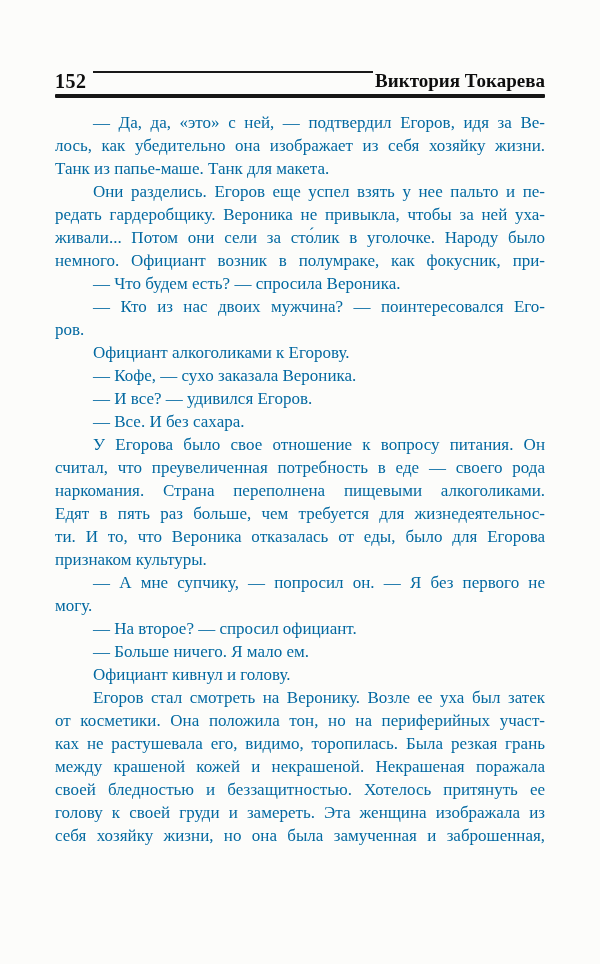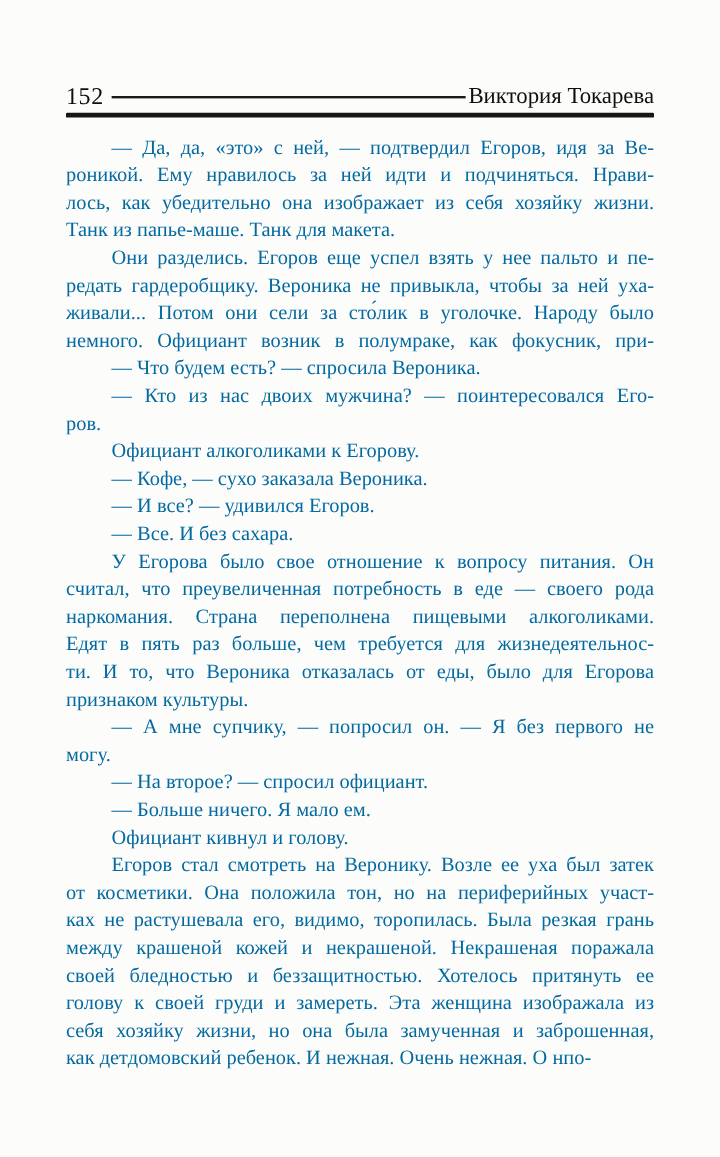--- a/index.html
+++ b/index.html
@@ -18,22 +18,22 @@
     overflow: hidden;
   }
   .inner {
     position: absolute;
     left: 55px;
     top: 70px;
     width: 490px;
   }
   .header-row {
     display: flex;
-    align-items: center;
-    font-weight: normal;
+    align-items: flex-start;
+    font-weight: bold;
     height: 22px;
   }
   .page-number {
     font-size: 20px;
     letter-spacing: 0.5px;
     flex: 0 0 auto;
   }
   .header-fill {
     flex: 1 1 auto;
     border-bottom: 2px solid #191919;
@@ -81,21 +81,20 @@
     <div class="header-row">
       <span class="page-number">152</span>
       <span class="header-fill"></span>
       <span class="author">Виктория Токарева</span>
     </div>
 
     <div class="thick-rule"></div>
 
     <div class="text-body">
         <div class="line indent">— Да, да, «это» с ней, — подтвердил Егоров, идя за Ве-</div>
-        <div class="line">роникой. Ему нравилось за ней идти и подчиняться. Нрави-</div>
         <div class="line">лось, как убедительно она изображает из себя хозяйку жизни.</div>
         <div class="line last">Танк из папье-маше. Танк для макета.</div>
         <div class="line indent">Они разделись. Егоров еще успел взять у нее пальто и пе-</div>
         <div class="line">редать гардеробщику. Вероника не привыкла, чтобы за ней уха-</div>
         <div class="line">живали... Потом они сели за сто́лик в уголочке. Народу было</div>
         <div class="line">немного. Официант возник в полумраке, как фокусник, при-</div>
         <div class="line indent last">— Что будем есть? — спросила Вероника.</div>
         <div class="line indent">— Кто из нас двоих мужчина? — поинтересовался Его-</div>
         <div class="line last">ров.</div>
         <div class="line indent last">Официант алкоголиками к Егорову.</div>
@@ -113,17 +112,16 @@
         <div class="line indent last">— На второе? — спросил официант.</div>
         <div class="line indent last">— Больше ничего. Я мало ем.</div>
         <div class="line indent last">Официант кивнул и голову.</div>
         <div class="line indent">Егоров стал смотреть на Веронику. Возле ее уха был затек</div>
         <div class="line">от косметики. Она положила тон, но на периферийных участ-</div>
         <div class="line">ках не растушевала его, видимо, торопилась. Была резкая грань</div>
         <div class="line">между крашеной кожей и некрашеной. Некрашеная поражала</div>
         <div class="line">своей бледностью и беззащитностью. Хотелось притянуть ее</div>
         <div class="line">голову к своей груди и замереть. Эта женщина изображала из</div>
         <div class="line">себя хозяйку жизни, но она была замученная и заброшенная,</div>
-        <div class="line last">как детдомовский ребенок. И нежная. Очень нежная. О нпо-</div>
       </div>
 
   </div>
 </div>
 
 </body></html>

